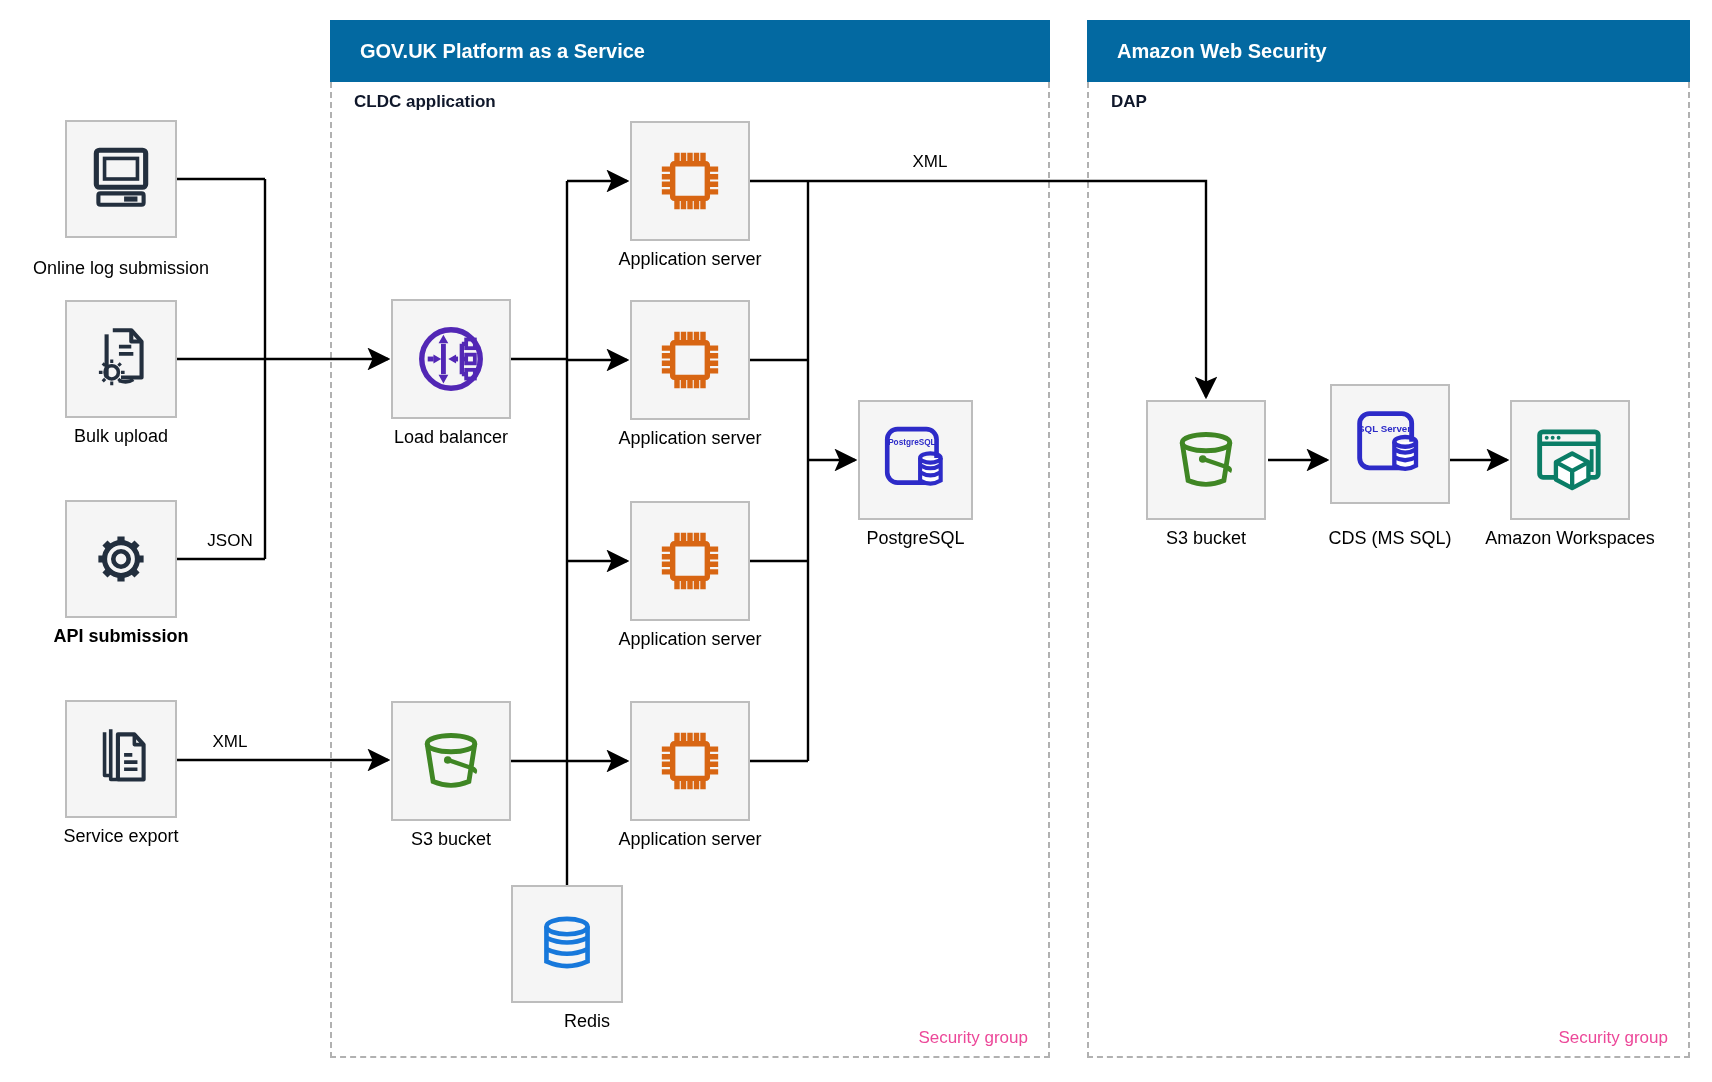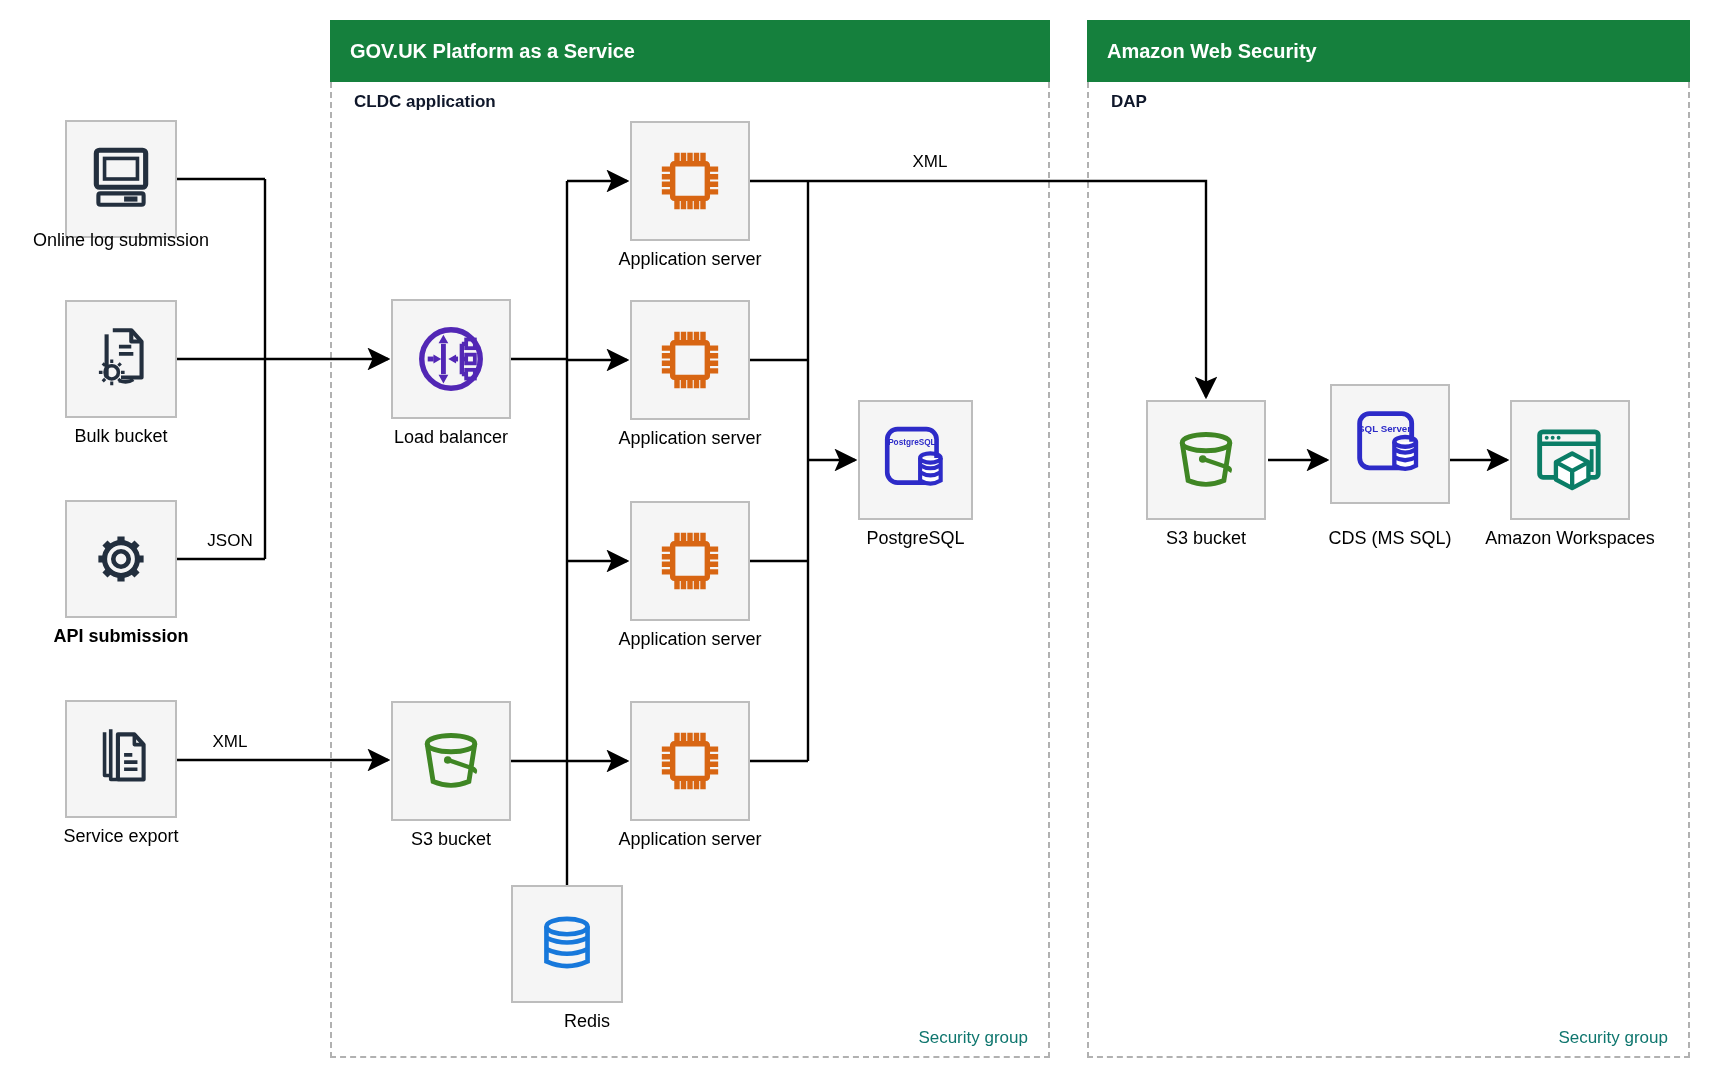--- a/index.html
+++ b/index.html
@@ -1,27 +1,27 @@
 <!DOCTYPE html>
 <html><head>
 <meta charset="utf-8">
 <style>
   html,body{margin:0;padding:0;background:#fff;}
   #canvas{position:relative;width:1712px;height:1082px;background:#fff;
           font-family:"Liberation Sans",sans-serif;overflow:hidden;}
 
   .container{position:absolute;z-index:1;}
-  .container-header{position:absolute;left:0;top:0;width:100%;background:#15803d;
+  .container-header{position:absolute;left:0;top:0;width:100%;background:#0369a1;
       color:#fff;font-weight:bold;font-size:20px;display:flex;align-items:center;
-      padding-left:20px;box-sizing:border-box;}
+      padding-left:30px;box-sizing:border-box;}
   .container-body{position:absolute;left:0;right:0;bottom:0;
       border:2px dashed #b1b1b1;border-top:none;}
   .container-sublabel{position:absolute;left:22px;top:10px;font-weight:bold;
       font-size:17px;color:#0f172a;}
-  .container-footer{position:absolute;right:20px;bottom:8px;font-size:17px;color:#0f766e;}
+  .container-footer{position:absolute;right:20px;bottom:8px;font-size:17px;color:#ec4899;}
 
   #connector-layer{position:absolute;left:0;top:0;z-index:2;pointer-events:none;}
   #connector-layer polyline{fill:none;stroke:#000;stroke-width:2.4px;}
 
   .node{position:absolute;z-index:3;background:#f5f5f5;border:2px solid #bdbdbd;
       box-sizing:border-box;display:flex;align-items:center;justify-content:center;}
   .node .icon{display:block;line-height:0;}
   .node .icon svg{width:78px;height:78px;}
   .node-label{position:absolute;z-index:4;transform:translateX(-50%);
       font-size:18px;color:#000;white-space:nowrap;}
@@ -76,33 +76,33 @@
       <polyline points="1450,460 1507,460" marker-end="url(#arrow)"></polyline>
     </svg>
     <div class="node" style="left: 65px; top: 120px; width: 112px; height: 118px;">
       <span class="icon"><svg viewBox="0 0 72 72" fill="none" stroke="#232F3E" style="width: 74px; height: 74px;">
           <rect x="12" y="8" width="48" height="36" rx="3" stroke-width="5"></rect>
           <rect x="20" y="16" width="32" height="20" stroke-width="3.5"></rect>
           <rect x="14" y="50" width="44" height="11" rx="2" stroke-width="4"></rect>
           <rect x="39" y="53" width="13" height="5" fill="#232F3E" stroke="none"></rect>
         </svg></span>
     </div>
-    <div class="node-label" style="left: 121px; top: 230px;">Online log submission</div>
+    <div class="node-label" style="left: 121px; top: 258px;">Online log submission</div>
     <div class="node" style="left: 65px; top: 300px; width: 112px; height: 118px;">
       <span class="icon"><svg viewBox="0 0 72 72" fill="none" stroke="#232F3E" stroke-linejoin="round" style="width: 74px; height: 74px;">
           <path d="M22 12 v42" stroke-width="4"></path>
           <path d="M28 8 h18 l10 11 v35 h-20" stroke-width="4"></path>
           <path d="M46 8 v11 h10" stroke-width="4"></path>
           <path d="M34 24 h12 M34 31 h14" stroke-width="3.5"></path>
           <path d="M34 57 q8 3 14 -1" stroke-width="3.5"></path>
           <circle cx="27" cy="49" r="6.5" stroke-width="3.5"></circle>
           <path d="M36 49 h3.5 M33.4 55.4 l2.4 2.4 M27 58 v3.5 M20.6 55.4 l-2.4 2.4 M18 49 h-3.5 M20.6 42.6 l-2.4 -2.4 M27 40 v-3.5 M33.4 42.6 l2.4 -2.4" stroke-width="3"></path>
         </svg></span>
     </div>
-    <div class="node-label" style="left: 121px; top: 426px;">Bulk bucket</div>
+    <div class="node-label" style="left: 121px; top: 426px;">Bulk upload</div>
     <div class="node" style="left: 65px; top: 500px; width: 112px; height: 118px;">
       <span class="icon"><svg viewBox="0 0 72 72" fill="none" stroke="#232F3E" style="width: 74px; height: 74px;">
           <circle cx="36" cy="36" r="16" stroke-width="5"></circle>
           <circle cx="36" cy="36" r="7.5" stroke-width="4.5"></circle>
           <path d="M51 36 h7 M46.6 46.6 l5 5 M36 51 v7 M25.4 46.6 l-5 5 M21 36 h-7 M25.4 25.4 l-5 -5 M36 21 v-7 M46.6 25.4 l5 -5" stroke-width="7"></path>
         </svg></span>
     </div>
     <div class="node-label" style="left: 121px; top: 626px; font-weight: bold;">API submission</div>
     <div class="node" style="left: 65px; top: 700px; width: 112px; height: 118px;">
       <span class="icon"><svg viewBox="0 0 72 72" fill="none" stroke="#232F3E" stroke-linejoin="round" style="width: 74px; height: 74px;">

